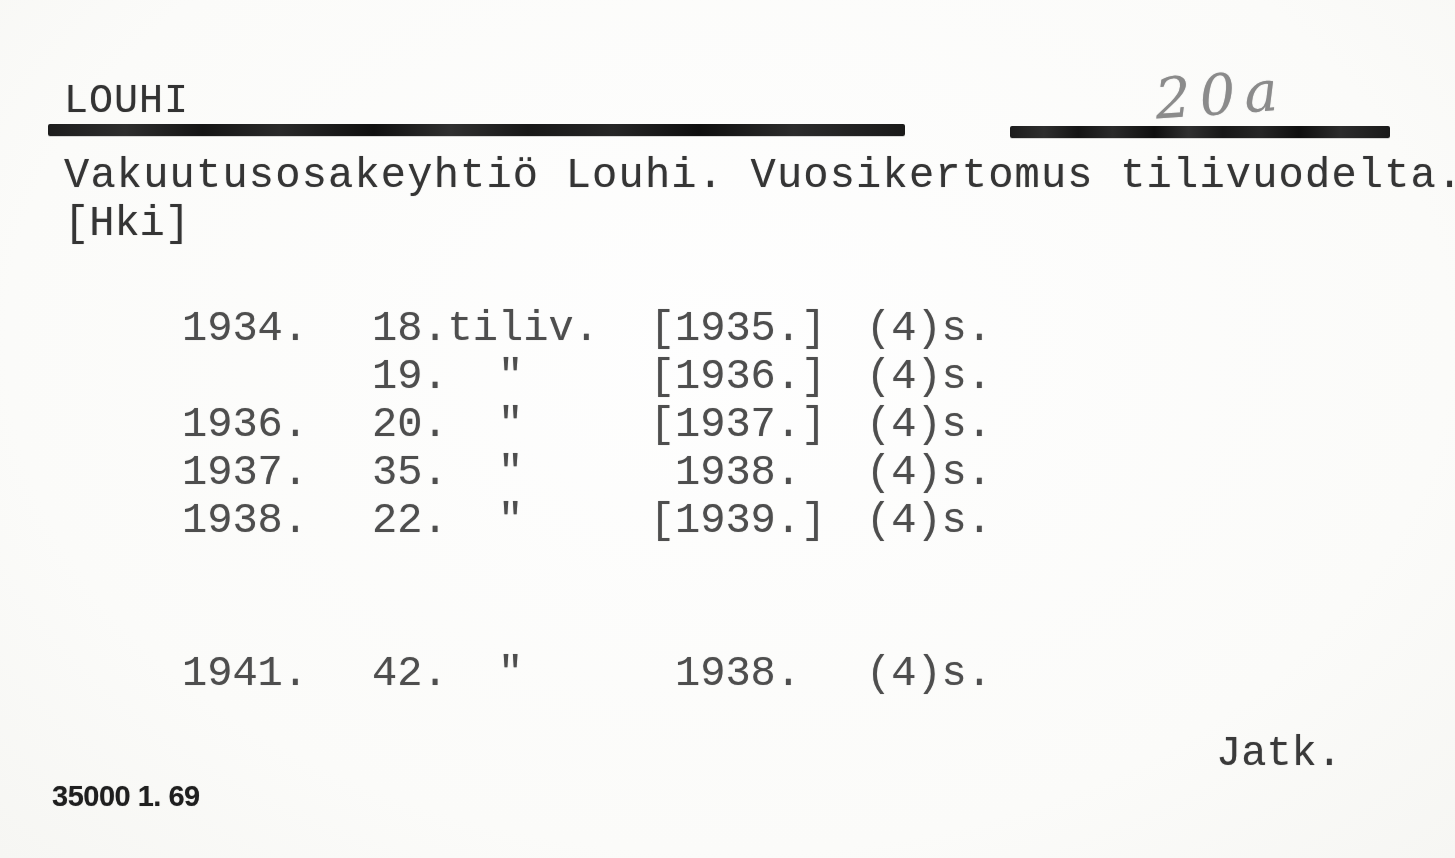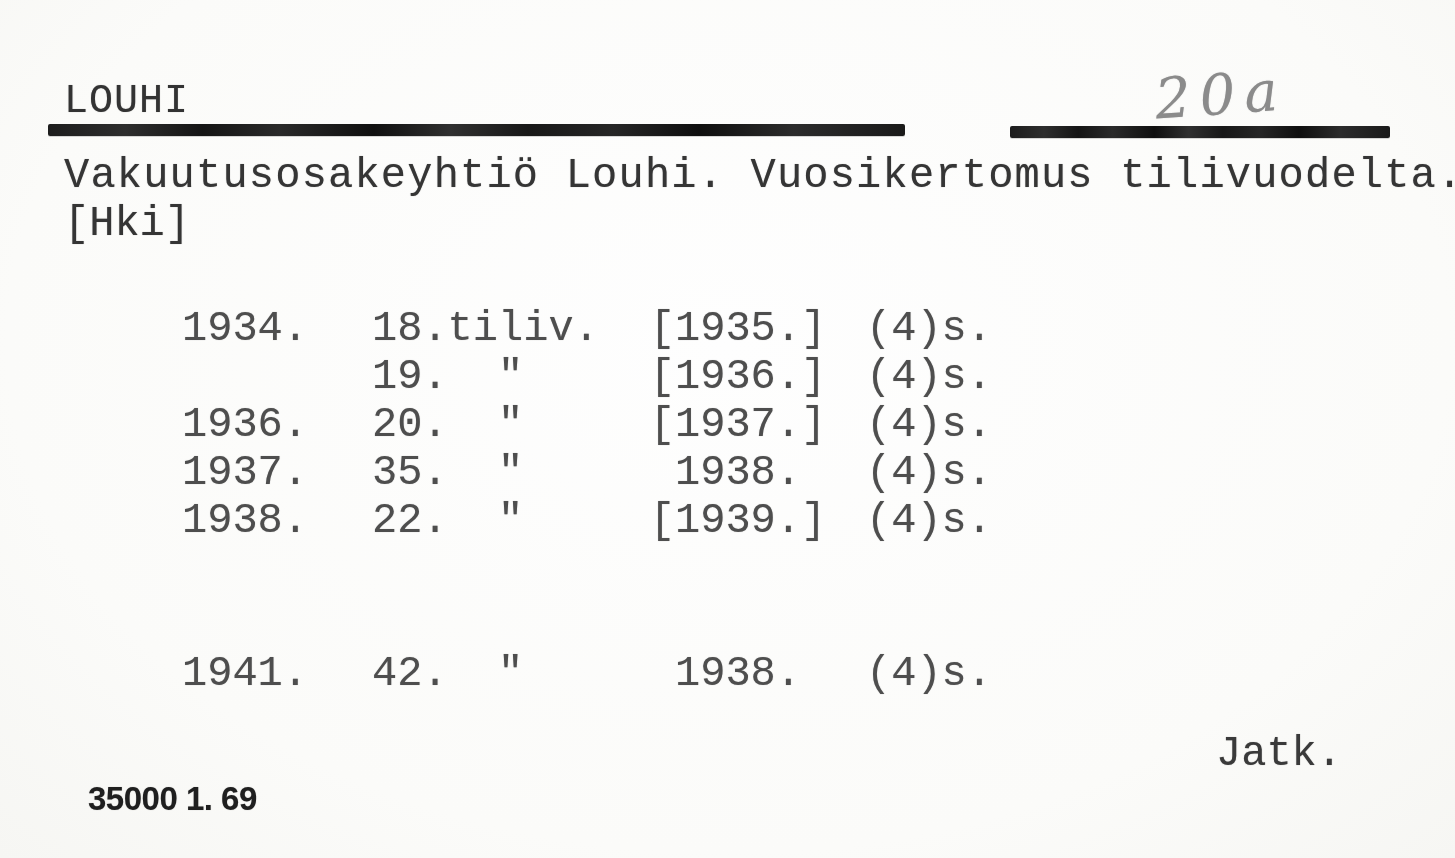--- a/index.html
+++ b/index.html
@@ -85,27 +85,26 @@
   .jatk {
     left: 1216px;
     top: 730px;
     color: #3a3a3a;
   }
   .form {
     position: absolute;
     left: 52px;
     top: 780px;
     font-family: "Liberation Sans", sans-serif;
-    font-size: 33px;
+    font-size: 29px;
     font-weight: 600;
     letter-spacing: -0.5px;
     color: #1f1f1f;
     white-space: pre;
     text-shadow: 0 0 1px rgba(30,30,30,0.35);
-    margin-left: 36px;
   }
 </style>
 </head>
 <body>
 
 <div class="card">
 
   <div class="type heading">LOUHI</div>
 
   <div class="callnum">20a</div>

